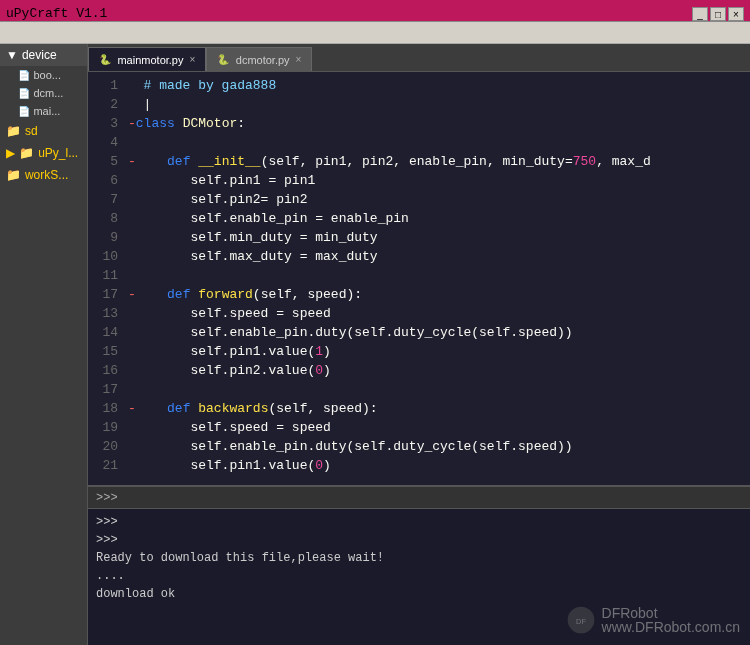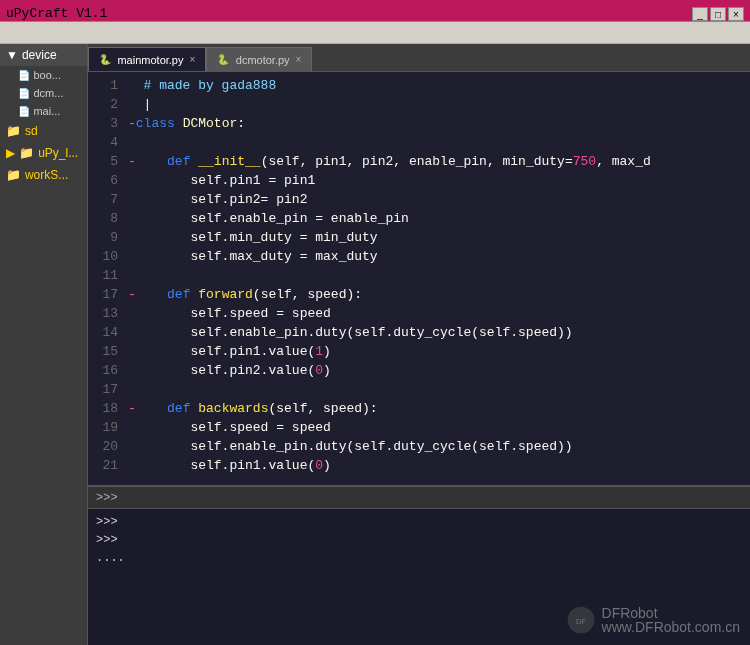--- a/index.html
+++ b/index.html
@@ -338,21 +338,23 @@
 <span class="pn">        self.pin1.value(</span><span class="nm">0</span><span class="pn">)</span></div>
     </div>
 
     <div id="terminal">
       <div id="terminal-bar">
         <span>&gt;&gt;&gt;</span>
       </div>
       <div id="terminal-content">
         <div>&gt;&gt;&gt;</div>
         <div>&gt;&gt;&gt;</div>
+        <div>Ready to download this file,please wait!</div>
         <div>....</div>
+        <div>download ok</div>
       </div>
     </div>
   </div>
 </div>
 
 <div id="watermark">
   <svg id="watermark-logo" width="36" height="36" viewBox="0 0 36 36">
     <circle cx="18" cy="18" r="16" fill="#555" opacity="0.8"></circle>
     <text x="18" y="23" text-anchor="middle" font-size="9" fill="#aaa" font-family="Arial">DF</text>
   </svg>

